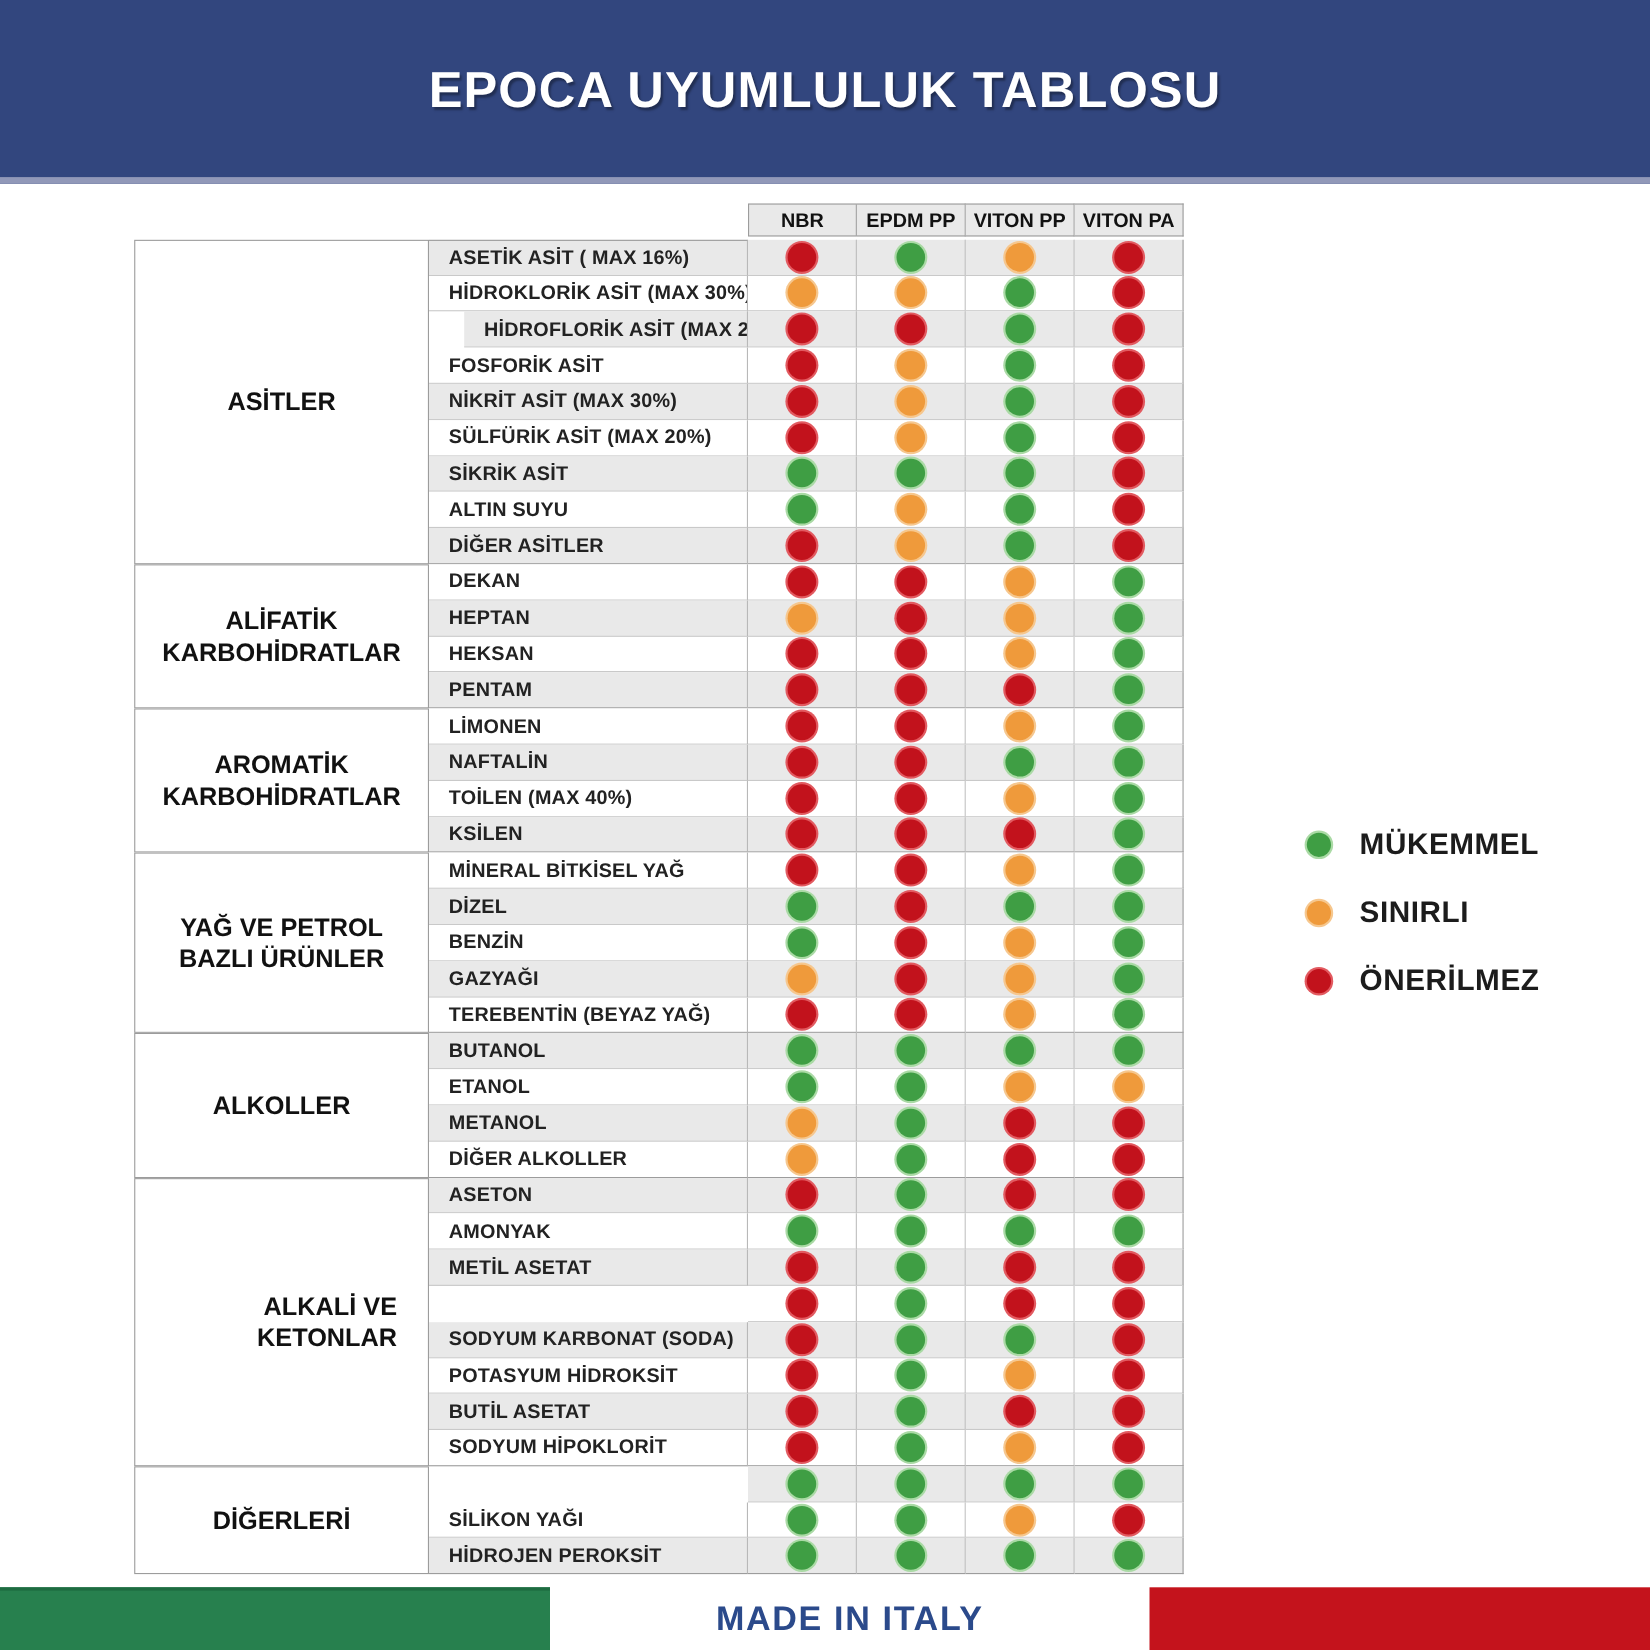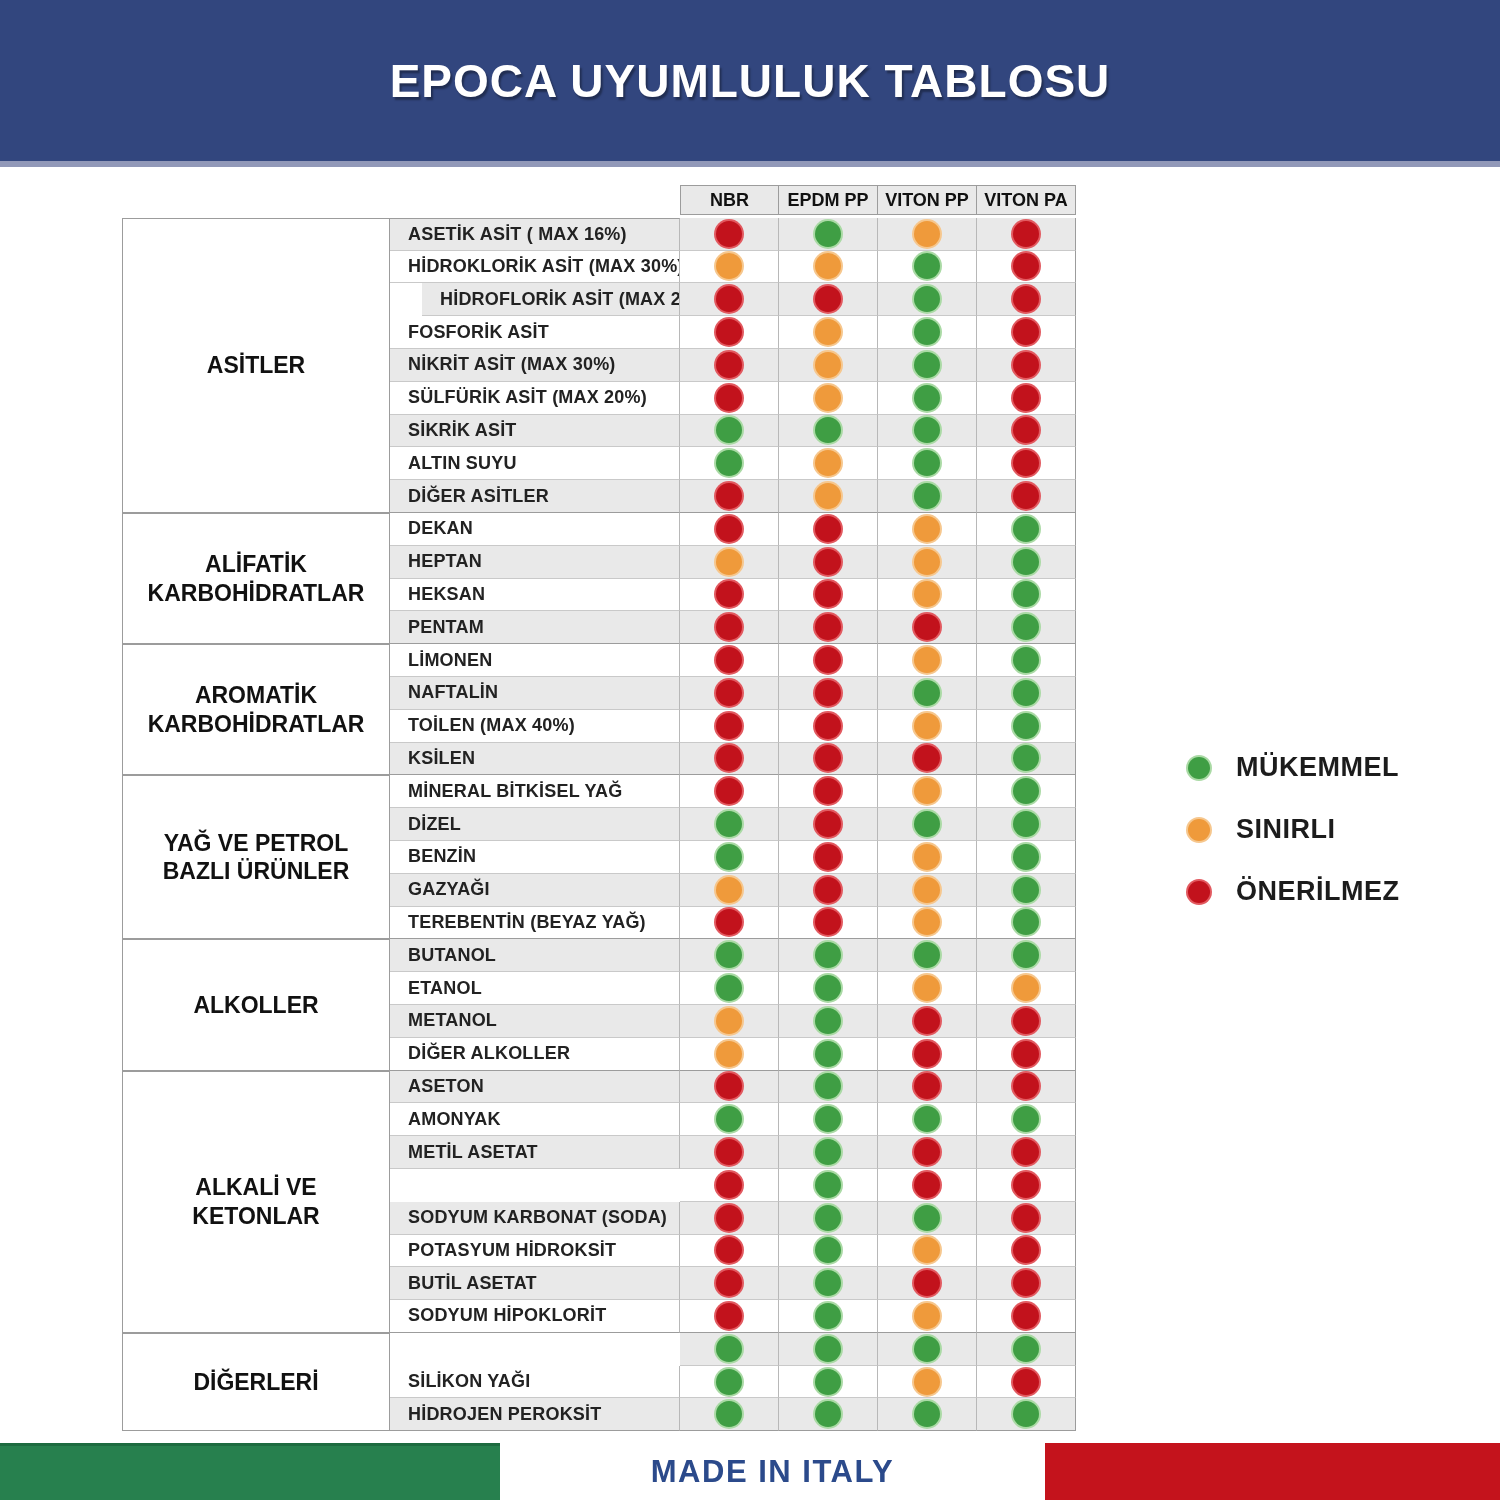--- a/index.html
+++ b/index.html
@@ -421,21 +421,21 @@
     </div>
     <div class="dot-cell row-even group-end" style="grid-area: 27 / 4;">
       <div class="dot dot-G"></div>
     </div>
     <div class="dot-cell row-even group-end" style="grid-area: 27 / 5;">
       <div class="dot dot-R"></div>
     </div>
     <div class="dot-cell row-even group-end col-last" style="grid-area: 27 / 6;">
       <div class="dot dot-R"></div>
     </div>
-    <div class="group-cell" style="grid-area: 28 / 1 / 36;">ALKALİ VE KETONLAR</div>
+    <div class="group-cell" style="grid-area: 28 / 1 / 36; text-align: right;">ALKALİ VE KETONLAR</div>
     <div class="chem-cell row-odd" style="grid-area: 28 / 2;">ASETON</div>
     <div class="dot-cell row-odd" style="grid-area: 28 / 3;">
       <div class="dot dot-R"></div>
     </div>
     <div class="dot-cell row-odd" style="grid-area: 28 / 4;">
       <div class="dot dot-G"></div>
     </div>
     <div class="dot-cell row-odd" style="grid-area: 28 / 5;">
       <div class="dot dot-R"></div>
     </div>

